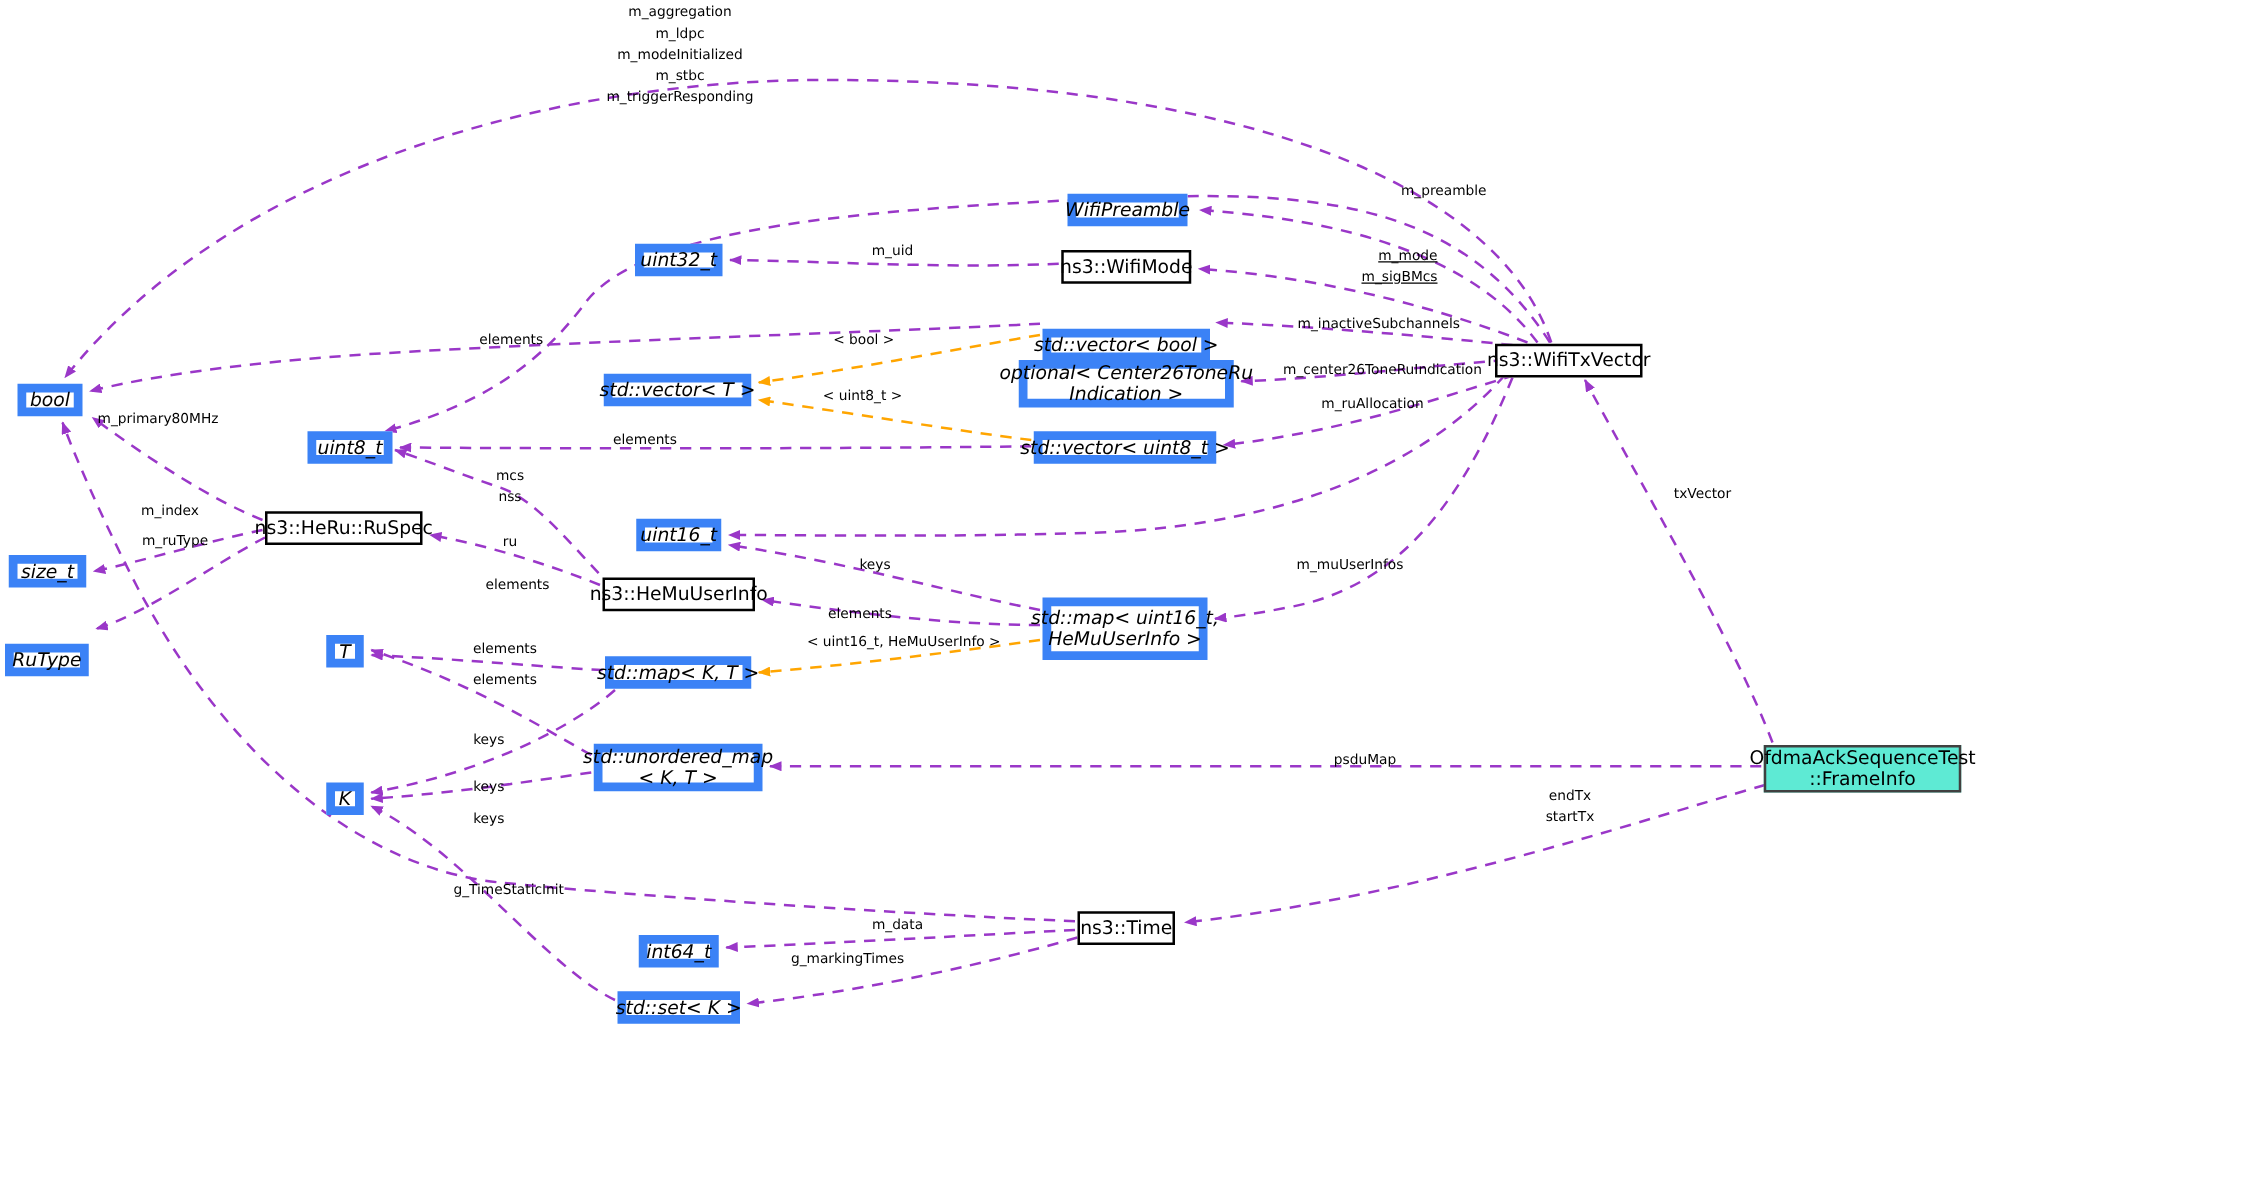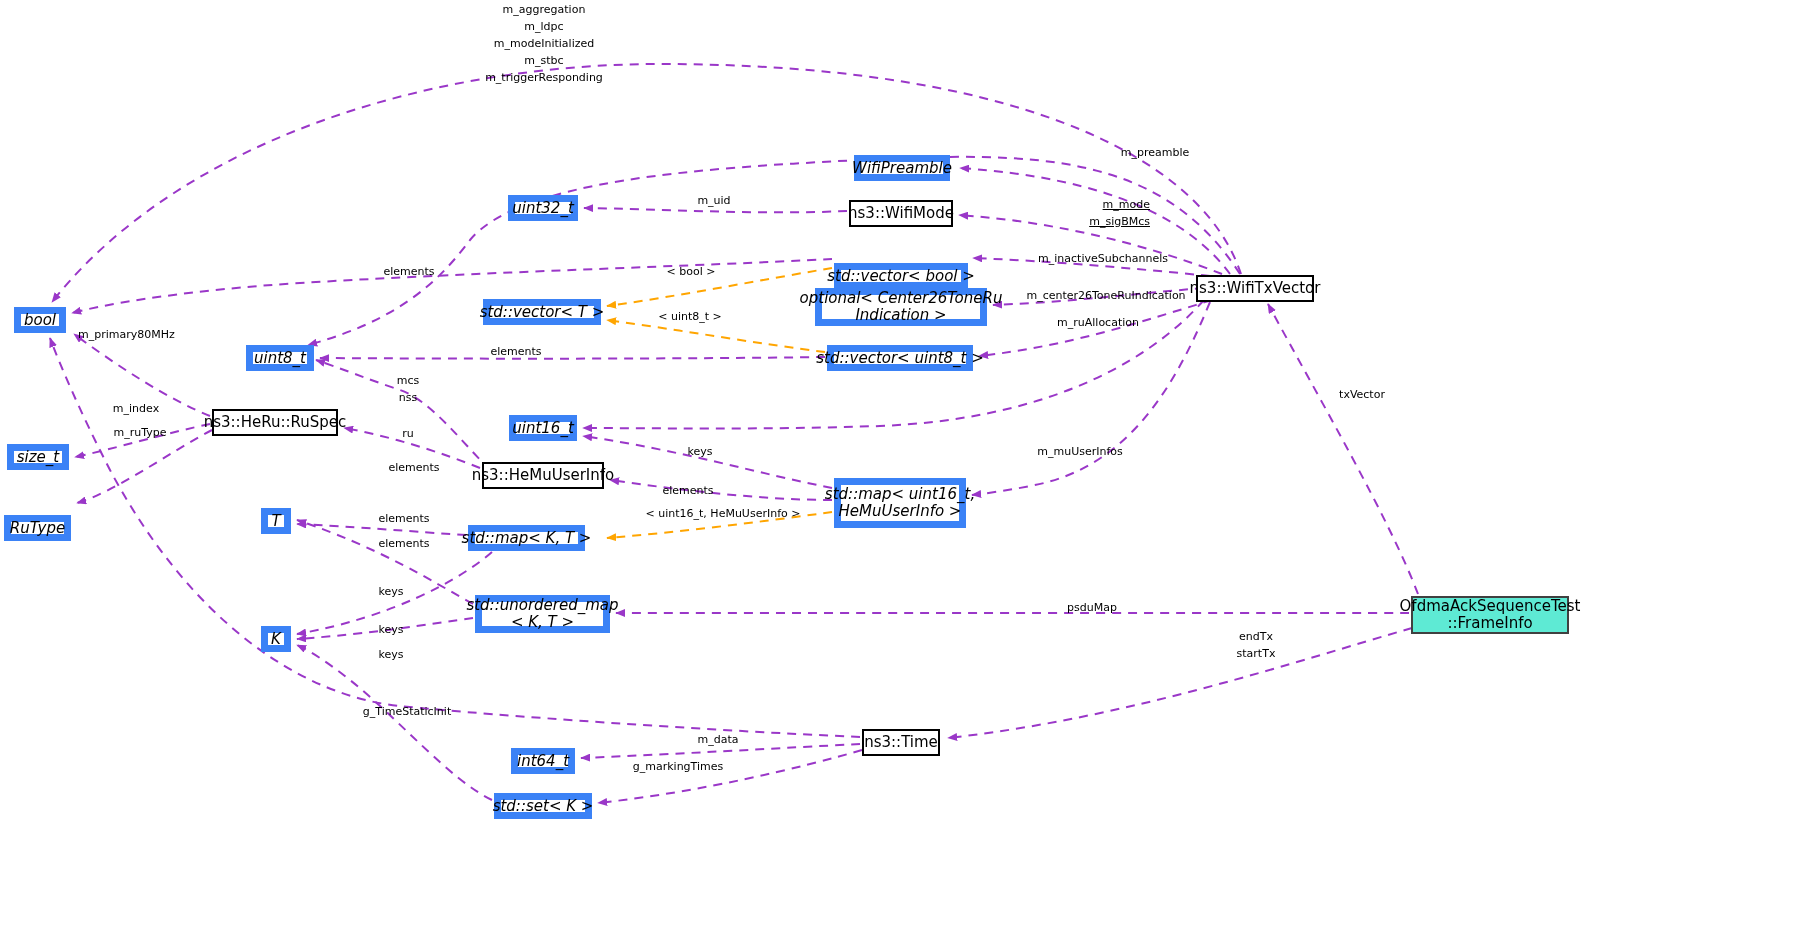--- a/index.html
+++ b/index.html
@@ -147,21 +147,21 @@
   <div class="node plain" style="left: 7px; top: 444px; width: 62px; height: 26px;">size_t</div>
   <div class="node plain" style="left: 4px; top: 491px; width: 67px; height: 26px; margin-top: 24px;">RuType</div>
   <div class="node plain" style="left: 246px; top: 345px; width: 68px; height: 26px;">uint8_t</div>
   <div class="node strong" style="left: 212px; top: 409px; width: 126px; height: 27px;">ns3::HeRu::RuSpec</div>
   <div class="node plain" style="left: 261px; top: 508px; width: 30px; height: 26px;">T</div>
   <div class="node plain" style="left: 261px; top: 626px; width: 30px; height: 26px;">K</div>
   <div class="node plain" style="left: 508px; top: 195px; width: 70px; height: 26px;">uint32_t</div>
   <div class="node plain" style="left: 483px; top: 299px; width: 118px; height: 26px;">std::vector&lt; T &gt;</div>
   <div class="node plain" style="left: 509px; top: 415px; width: 68px; height: 26px;">uint16_t</div>
   <div class="node strong" style="left: 482px; top: 462px; width: 122px; height: 27px;">ns3::HeMuUserInfo</div>
-  <div class="node plain" style="left: 468px; top: 525px; width: 117px; height: 26px;">std::map&lt; K, T &gt;</div>
+  <div class="node plain" style="left: 484px; top: 525px; width: 117px; height: 26px;">std::map&lt; K, T &gt;</div>
   <div class="node plain" style="left: 475px; top: 595px; width: 135px; height: 38px;">std::unordered_map
 &lt; K, T &gt;</div>
   <div class="node plain" style="left: 511px; top: 748px; width: 64px; height: 26px;">int64_t</div>
   <div class="node plain" style="left: 494px; top: 793px; width: 98px; height: 26px;">std::set&lt; K &gt;</div>
   <div class="node plain" style="left: 854px; top: 155px; width: 96px; height: 26px;">WifiPreamble</div>
   <div class="node strong" style="left: 849px; top: 200px; width: 104px; height: 27px;">ns3::WifiMode</div>
   <div class="node plain" style="left: 834px; top: 243px; width: 134px; height: 26px; margin-top: 20px;">std::vector&lt; bool &gt;</div>
   <div class="node plain" style="left: 815px; top: 288px; width: 172px; height: 38px;">optional&lt; Center26ToneRu
 Indication &gt;</div>
   <div class="node plain" style="left: 827px; top: 345px; width: 146px; height: 26px;">std::vector&lt; uint8_t &gt;</div>

